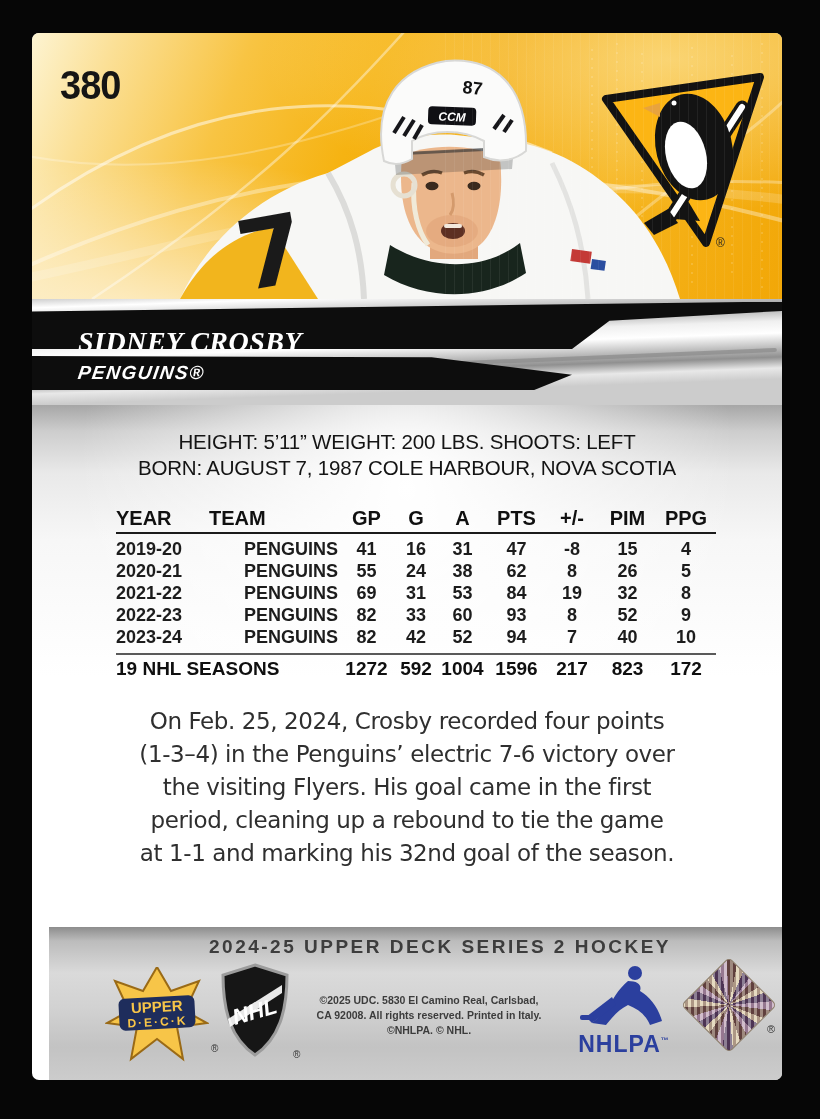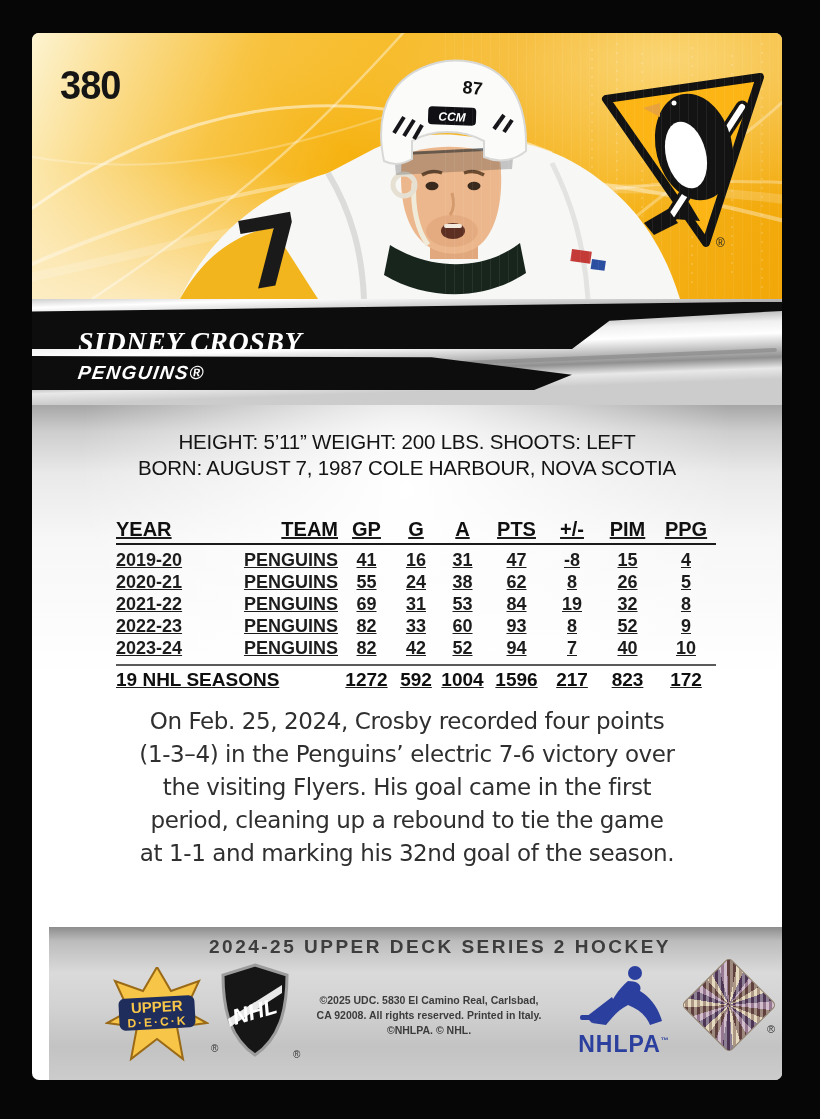--- a/index.html
+++ b/index.html
@@ -40,21 +40,21 @@
     font-style:italic;font-weight:bold;font-size:19px;letter-spacing:1.5px;white-space:nowrap;
     transform:skewX(-8deg);}
 
   
   .body-area{position:absolute;left:0;top:372px;width:750px;height:522px;
     background:
       radial-gradient(ellipse at 50% 16%, #ffffff 0%, rgba(255,255,255,0) 62%),
       linear-gradient(180deg,#a6a6a6 0%,#cdcdcd 5%,#e9e9e9 13%,#f7f7f7 26%,#ffffff 52%,#ffffff 100%);}
   .bio{position:absolute;left:0;top:24px;width:100%;text-align:center;color:#141414;
     font-weight:normal;font-size:20.5px;line-height:26px;letter-spacing:-.2px;white-space:nowrap;}
-  .stats{position:absolute;left:84px;top:112px;width:600px;color:#1c1c1c;text-decoration:underline;}
+  .stats{position:absolute;left:84px;top:101px;width:600px;color:#1c1c1c;}
   .trow{display:flex;line-height:22px;font-size:18px;font-weight:600;}
   .thead{font-size:20px;font-weight:bold;line-height:24px;color:#101010;}
   .rule{height:0;border-bottom:2px solid #1b1b1b;margin:2px 0 4px 0;}
   .rule2{height:0;border-bottom:2px solid #5a5a5a;margin:5px 0 3px 0;}
   .c0{width:15.5%;text-align:left;}
   .c1{width:21.5%;text-align:right;}
   .c2{width:9.5%;text-align:center;}
   .c3{width:7%;text-align:center;}
   .c4{width:8.5%;text-align:center;}
   .c5{width:9.5%;text-align:center;}
@@ -180,21 +180,21 @@
 
   <div class="body-area">
     <div class="bio">
       <div>HEIGHT: 5’11” WEIGHT: 200 LBS. SHOOTS: LEFT</div>
       <div>BORN: AUGUST 7, 1987 COLE HARBOUR, NOVA SCOTIA</div>
     </div>
 
     <div class="stats">
       <div class="trow thead">
         <div class="c0">YEAR</div>
-        <div class="c1" style="text-align:right;">TEAM</div>
+        <div class="c1" style="text-align:left;">TEAM</div>
         <div class="c2">GP</div>
         <div class="c3">G</div>
         <div class="c4">A</div>
         <div class="c5">PTS</div>
         <div class="c6">+/-</div>
         <div class="c7">PIM</div>
         <div class="c8">PPG</div>
       </div>
       <div class="rule"></div>
 

